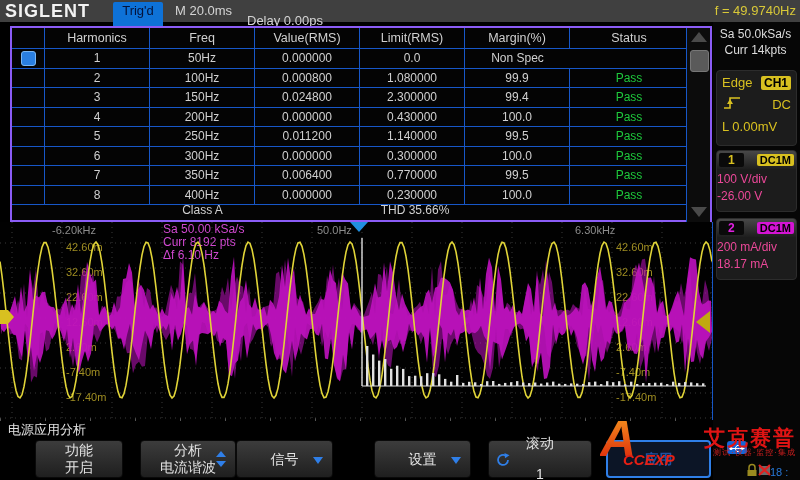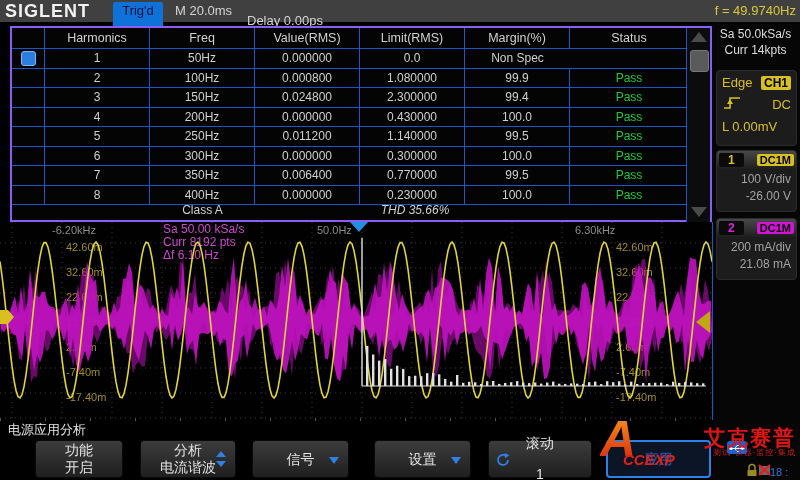--- a/index.html
+++ b/index.html
@@ -19,21 +19,21 @@
   .trow{display:grid;grid-template-columns:33px 105px 105px 105px 105px 105px 118px;
         border-bottom:1px solid #1757c8;box-sizing:border-box;height:19.5px;}
   .trow.head{height:21px;font-size:12.5px;}
   .c{display:flex;align-items:center;justify-content:center;border-right:1px solid #1757c8;
      box-sizing:border-box;overflow:hidden;white-space:nowrap;color:#d0d0d0;}
   .c:last-child{border-right:none;}
   .c.pass{color:#1ec83c;}
   .selbox{width:13px;height:13px;background:#2a7fe0;border:1px solid #79b6f2;border-radius:3px;}
   #tfoot{position:absolute;left:0;bottom:0;width:676px;height:19px;}
   #class-label{position:absolute;left:138px;width:105px;text-align:center;top:2px;color:#d0d0d0;}
-  #thd-label{position:absolute;left:348px;width:110px;text-align:center;top:2px;color:#d0d0d0;font-style:italic;}
+  #thd-label{position:absolute;left:348px;width:110px;text-align:center;top:2px;color:#d0d0d0;}
   
   #tscroll{position:absolute;right:0;top:0;width:24px;height:194px;border-left:1px solid #1757c8;
            background:#0c0c0c;box-sizing:border-box;}
   .tri-up{width:0;height:0;border-left:8px solid transparent;border-right:8px solid transparent;
           border-bottom:10px solid #4a4a4a;margin:4px auto 0;}
   .tri-dn{width:0;height:0;border-left:8px solid transparent;border-right:8px solid transparent;
           border-top:10px solid #4a4a4a;margin:0 auto;position:absolute;bottom:5px;left:4px;}
   #thumb{position:absolute;left:3px;top:22px;width:17px;height:20px;background:#5a5a5a;border-radius:3px;border:1px solid #777;}
   
   #wave{position:absolute;left:0;top:222px;width:712px;height:198px;background:#010101;
@@ -50,36 +50,36 @@
   #trigbox{top:48px;height:76px;color:#d8c020;font-size:13px;padding:4px 5px;}
   .trg-row{display:flex;justify-content:space-between;align-items:center;margin-bottom:5px;}
   .ch1badge{background:#d8c020;color:#000;font-weight:bold;font-size:12px;padding:0 3px;border-radius:2px;}
   .chbox{height:62px;padding:0;}
   #ch1box{top:128px;}
   #ch2box{top:196px;}
   .chhead{height:18px;display:flex;align-items:center;justify-content:space-between;
           background:linear-gradient(#484848,#1e1e1e);border-radius:3px 3px 0 0;padding:0 2px;}
   .chnum{background:#0a0a0a;font-weight:bold;font-size:12px;padding:0 9px;border-radius:2px;}
   .cplbadge{color:#000;font-weight:bold;font-size:11px;padding:0 3px;border-radius:2px;}
-  .chline{text-align:right;font-size:12px;color:#a3a3a3;padding:3px 5px 0 0;}
+  .chline{font-size:12px;color:#ec4899;padding:3px 5px 0 0;}
   #clock{position:absolute;left:57px;top:444px;font-size:11px;color:#2878d8;}
   #usbicon{position:absolute;left:14px;top:419px;width:20px;height:13px;background:#1565d8;border-radius:3px;}
   #lockicon{position:absolute;left:33px;top:441px;}
   #printicon{position:absolute;left:45px;top:441px;}
   
   #ticks{position:absolute;left:0;top:418px;width:712px;height:3px;
          background:repeating-linear-gradient(90deg,#555 0 1px,transparent 1px 45px);}
   #menu-title{position:absolute;left:8px;top:421px;font-size:13px;color:#e2e2e2;}
   .btn{position:absolute;top:440px;height:38px;border-radius:4px;border:1px solid #0a0a0a;
        background:linear-gradient(#3c3c3c,#1f1f1f);color:#e4e4e4;font-size:14px;
        display:flex;flex-direction:column;align-items:center;justify-content:center;line-height:17px;box-sizing:border-box;}
   .btn .l:empty{display:none;}
   .b1{left:35px;width:88px;}
   .b2{left:140px;width:96px;}
-  .b3{left:252px;width:97px;}
+  .b3{left:236px;width:97px;}
   .b4{left:374px;width:97px;}
   .b5{left:488px;width:104px;gap:14px;}
   .b6{left:606px;width:105px;background:#0c1526;border:2px solid #2f7fe8;color:#1d4fa0;font-weight:bold;}
   .arr-dn{position:absolute;right:9px;top:16px;width:0;height:0;
           border-left:5px solid transparent;border-right:5px solid transparent;border-top:7px solid #2f7fe8;}
   .arr-up2{position:absolute;right:9px;top:10px;width:0;height:0;
           border-left:5px solid transparent;border-right:5px solid transparent;border-bottom:6px solid #2f7fe8;}
   .arr-dn2{position:absolute;right:9px;top:20px;width:0;height:0;
           border-left:5px solid transparent;border-right:5px solid transparent;border-top:6px solid #2f7fe8;}
   .rot-icon{position:absolute;left:6px;top:11px;}
@@ -322,21 +322,21 @@
     </div>
     <div class="chline">100 V/div</div>
     <div class="chline">-26.00 V</div>
   </div>
   <div class="rbox chbox" id="ch2box">
     <div class="chhead">
       <span class="chnum" style="color:#e020e0;">2</span>
       <span class="cplbadge" style="background:#d414d4;">DC1M</span>
     </div>
     <div class="chline">200 mA/div</div>
-    <div class="chline">21.08 mA</div>
+    <div class="chline">18.17 mA</div>
   </div>
   <div id="usbicon">
     <svg width="20" height="13">
         <path d="M3,6.5 H14" stroke="#fff" stroke-width="1"></path>
         <circle cx="4" cy="6.5" r="1.6" fill="#fff"></circle>
         <path d="M8,6.5 L10,3.5 L13,3.5 M8,6.5 L10,9.5 L12,9.5" stroke="#fff" stroke-width="1" fill="none"></path>
         <polygon points="14,4.5 18,6.5 14,8.5" fill="#fff"></polygon>
       </svg>
   </div>
   <div id="lockicon">

